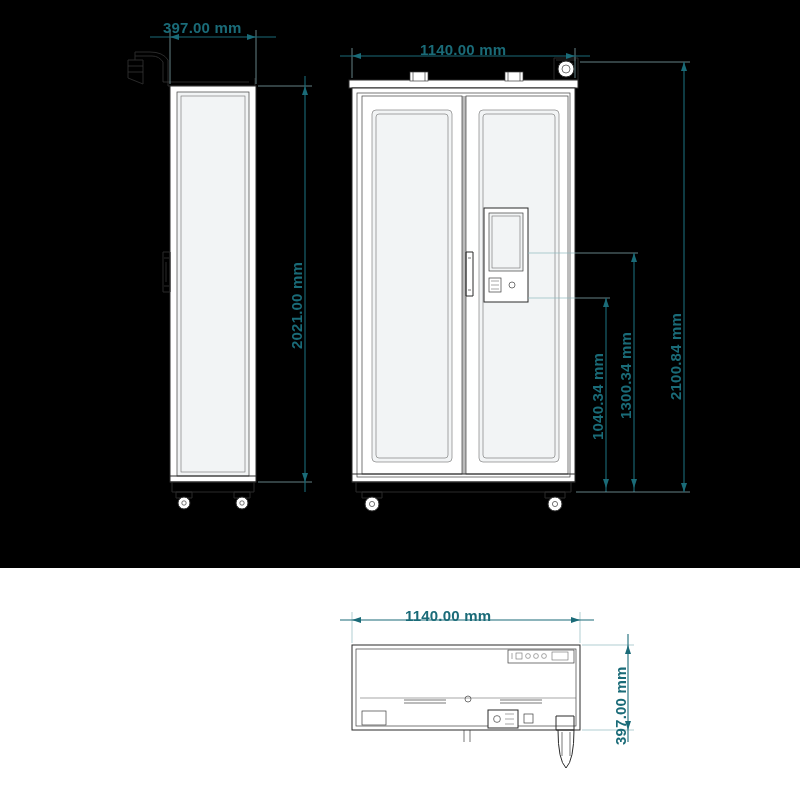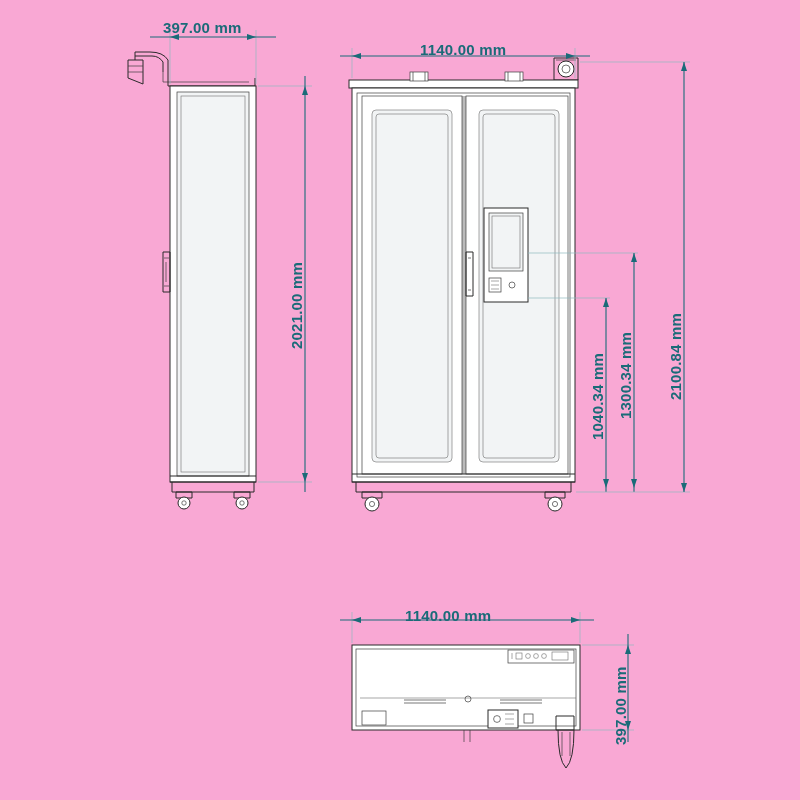--- a/index.html
+++ b/index.html
@@ -9,22 +9,22 @@
   }
   body {
     width: 800px;
     height: 800px;
     font-family: "Liberation Sans", sans-serif;
     overflow: hidden;
   }
   #stage {
     position: relative;
     width: 800px;
-    height: 800px;
-    background: #f9a8d4;
+    height: 568px;
+    background: #000000;
   }
   .dim-label {
     position: absolute;
     color: #1a6b78;
     font-weight: bold;
     font-size: 15px;
     letter-spacing: 0.2px;
     white-space: nowrap;
     font-family: "Liberation Sans", sans-serif;
   }

